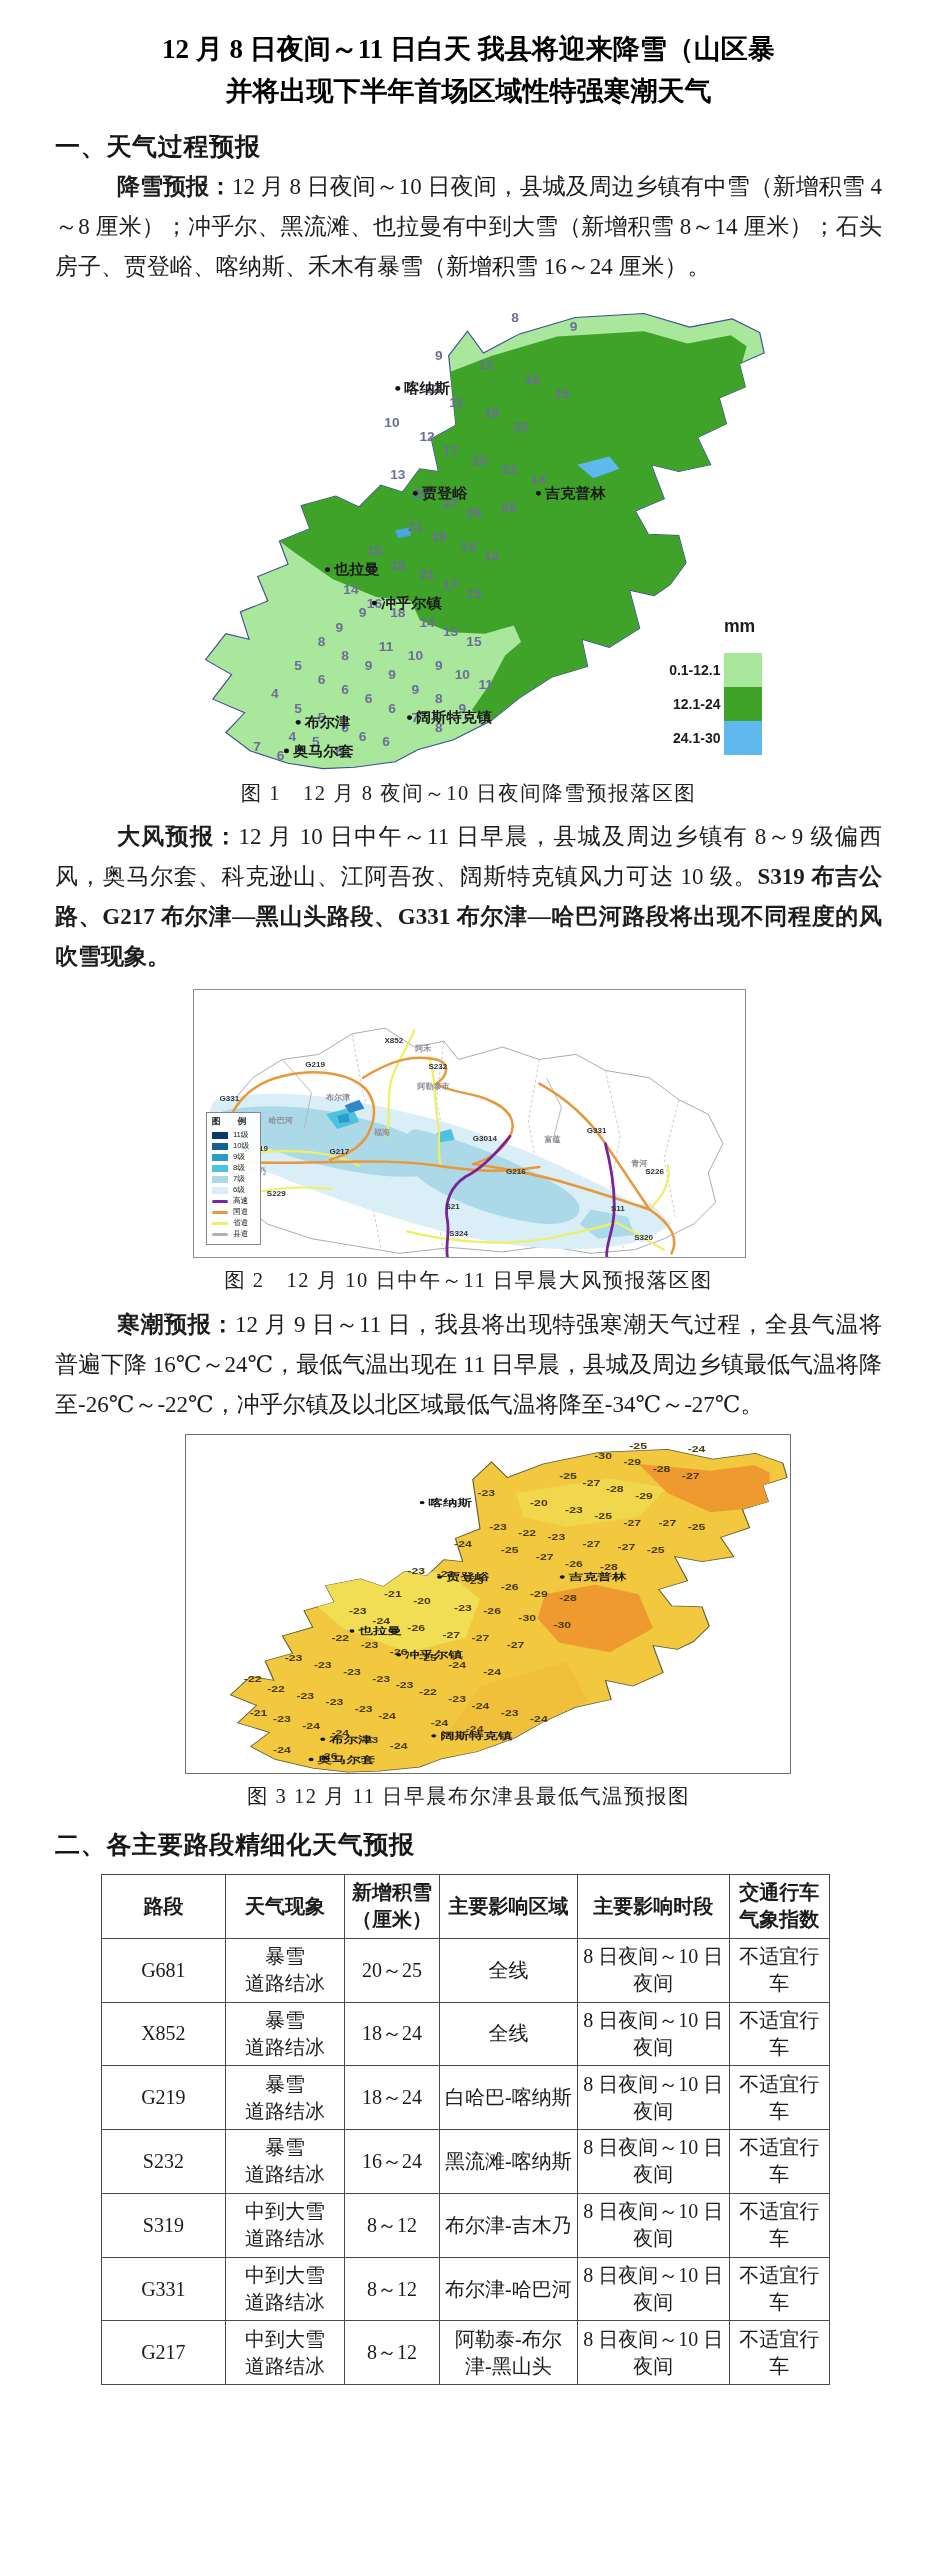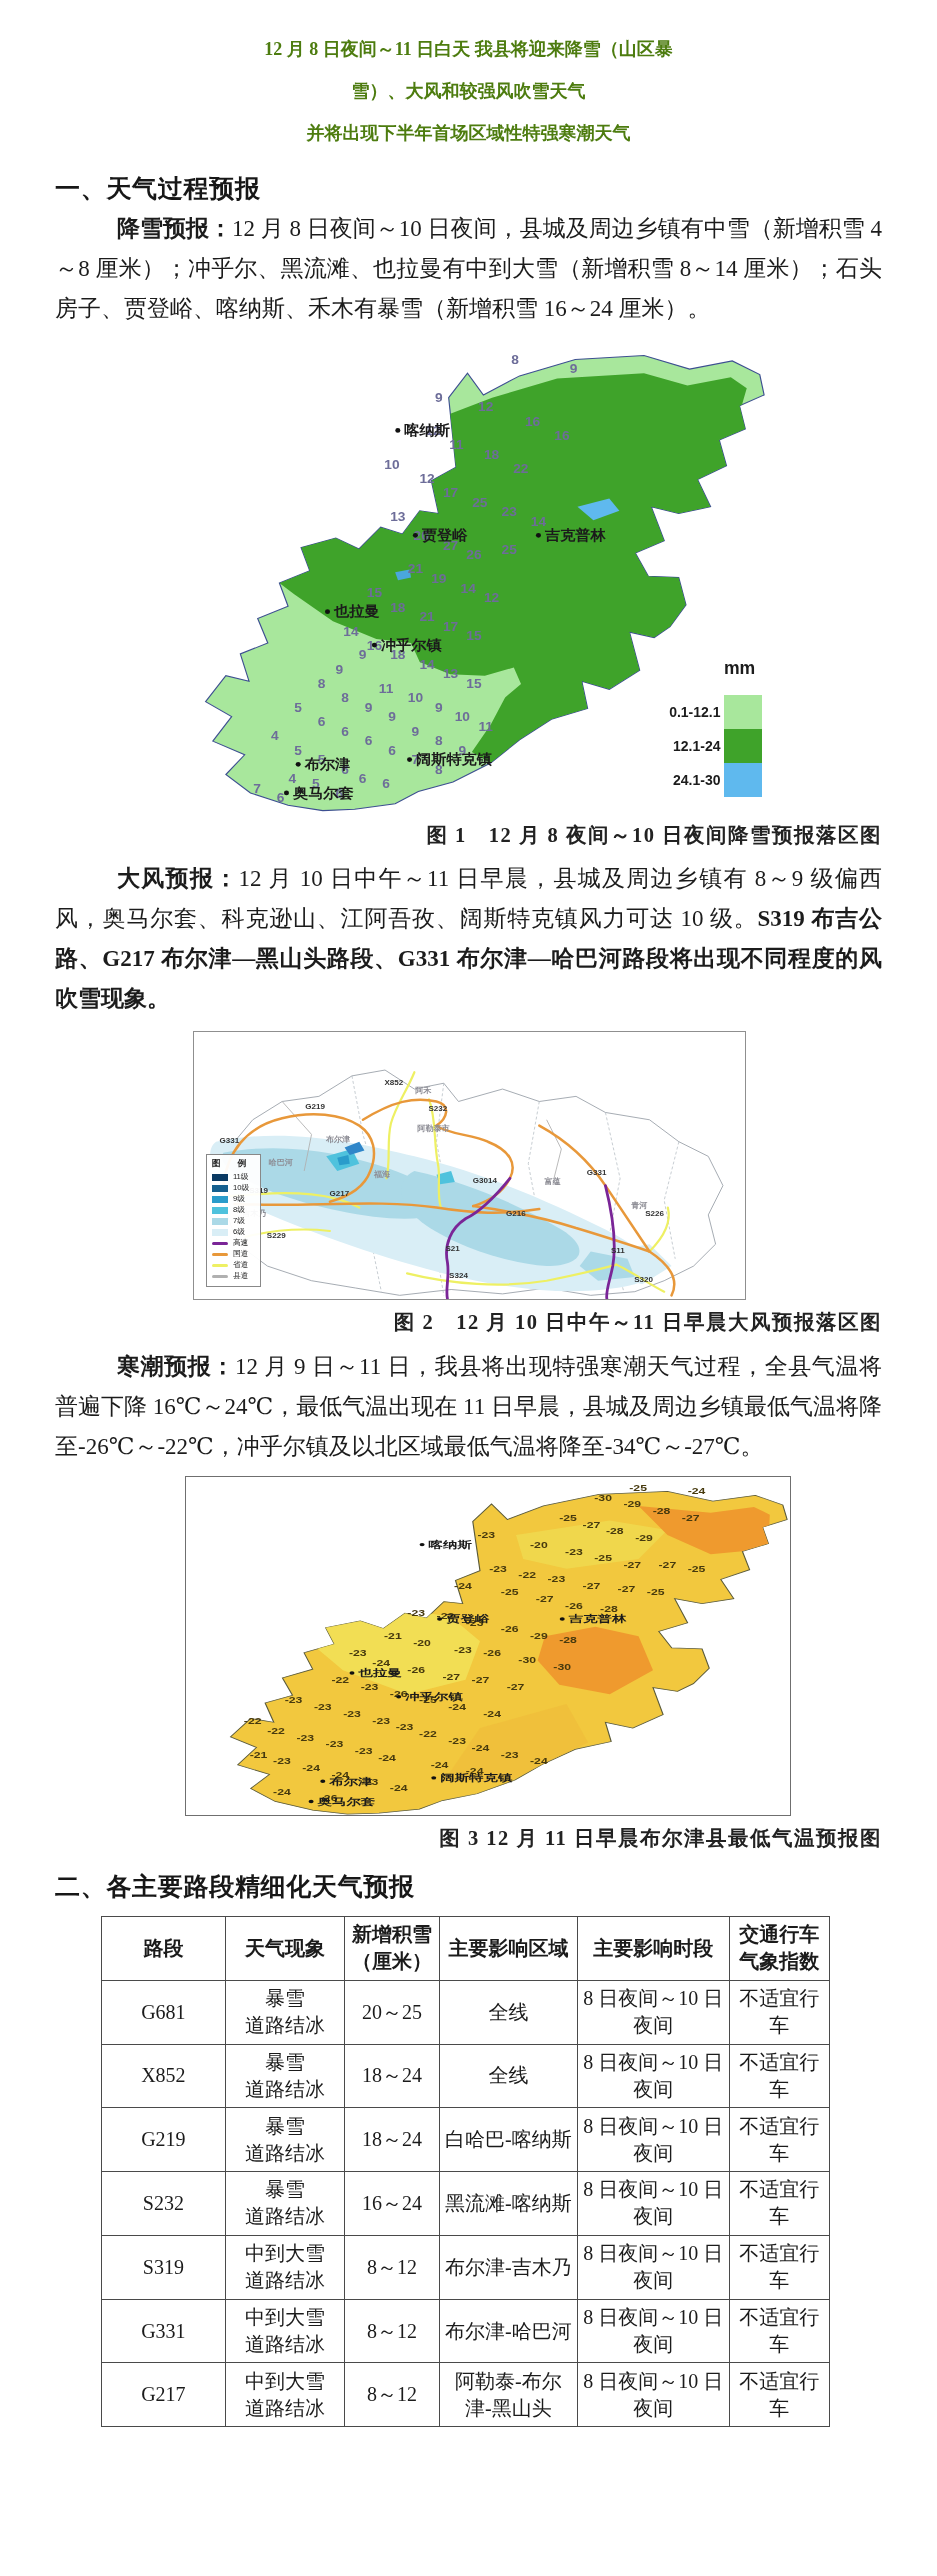--- a/index.html
+++ b/index.html
@@ -1,26 +1,26 @@
 <!DOCTYPE html>
 <html style="font-size:11.7px"><head>
 <meta charset="utf-8">
 <style>
   html,body{margin:0;padding:0;background:#ffffff;}
   body{width:937px;font-family:"Liberation Serif","DejaVu Serif",serif;color:#1c1c1c;}
   .page{box-sizing:border-box;width:937px;min-height:2576px;padding:28px 55px 37px 55px;}
 
-  .title{color:#4d7c0f;font-weight:bold;font-size:18px;line-height:42px;text-align:center;}
+  .title{color:#000000;font-weight:bold;font-size:27px;line-height:42px;text-align:center;}
   .h1{font-family:"Liberation Sans","DejaVu Sans",sans-serif;font-weight:bold;font-size:25px;
       margin:17.6px 0 2.9px 0;color:#171717;letter-spacing:0.7px;}
   .para{font-size:23px;line-height:40px;text-align:justify;text-indent:2em;margin:4.4px 0 5.9px 0;}
   .para .lead{font-weight:bold;padding-left:16px;}
   .para .boldrun{font-weight:bold;}
 
-  .figcap{font-size:20.5px;text-align:right;margin:8.8px 0 10.3px 0;letter-spacing:1.5px;color:#222;font-weight:bold;}
+  .figcap{font-size:20.5px;text-align:center;margin:8.8px 0 10.3px 0;letter-spacing:1.5px;color:#222;}
 
   .fig1-box{position:relative;width:586px;height:477px;margin:5.9px 0 0 126px;}
   .fig2-box{position:relative;width:551px;height:267px;margin:11.7px 0 0 138px;border:0.7px solid #8f8f8f;background:#fff;}
   .fig3-box{position:relative;width:584px;height:338px;margin:8.8px 0 0 130px;border:0.7px solid #6f6f6f;background:#fff;padding-left:20px;}
   .mapsvg{display:block;width:100%;height:100%;}
 
   
   .m1legend{position:absolute;right:1.5px;bottom:14.6px;width:136px;font-family:"Liberation Sans","DejaVu Sans",sans-serif;}
   .m1legend .t{text-align:right;padding-right:10.3px;font-size:17.6px;font-weight:bold;margin-bottom:16px;}
   .m1row{display:flex;align-items:center;height:34px;}
@@ -41,21 +41,20 @@
       font-size:20px;line-height:27px;padding:4.4px 2.9px;white-space:pre-line;color:#1b1b1b;}
   .tbl .code{font-family:Liberation Serif, serif;}
 </style>
 </head>
 <body>
 
 <div class="page">
 
   <div class="title">
     <div>12 月 8 日夜间～11 日白天 我县将迎来降雪（山区暴</div>
-    <div>雪）、大风和较强风吹雪天气</div>
     <div>并将出现下半年首场区域性特强寒潮天气</div>
   </div>
 
   <div class="h1">一、天气过程预报</div>
 
   <p class="para"><span class="lead">降雪预报：</span><span>12 月 8 日夜间～10 日夜间，县城及周边乡镇有中雪（新增积雪 4～8 厘米）；冲乎尔、黑流滩、也拉曼有中到大雪（新增积雪 8～14 厘米）；石头房子、贾登峪、喀纳斯、禾木有暴雪（新增积雪 16～24 厘米）。</span></p>
 
   <div class="fig1-box">
     <svg class="mapsvg" viewBox="0 0 810 700" preserveAspectRatio="none">
       <defs>

